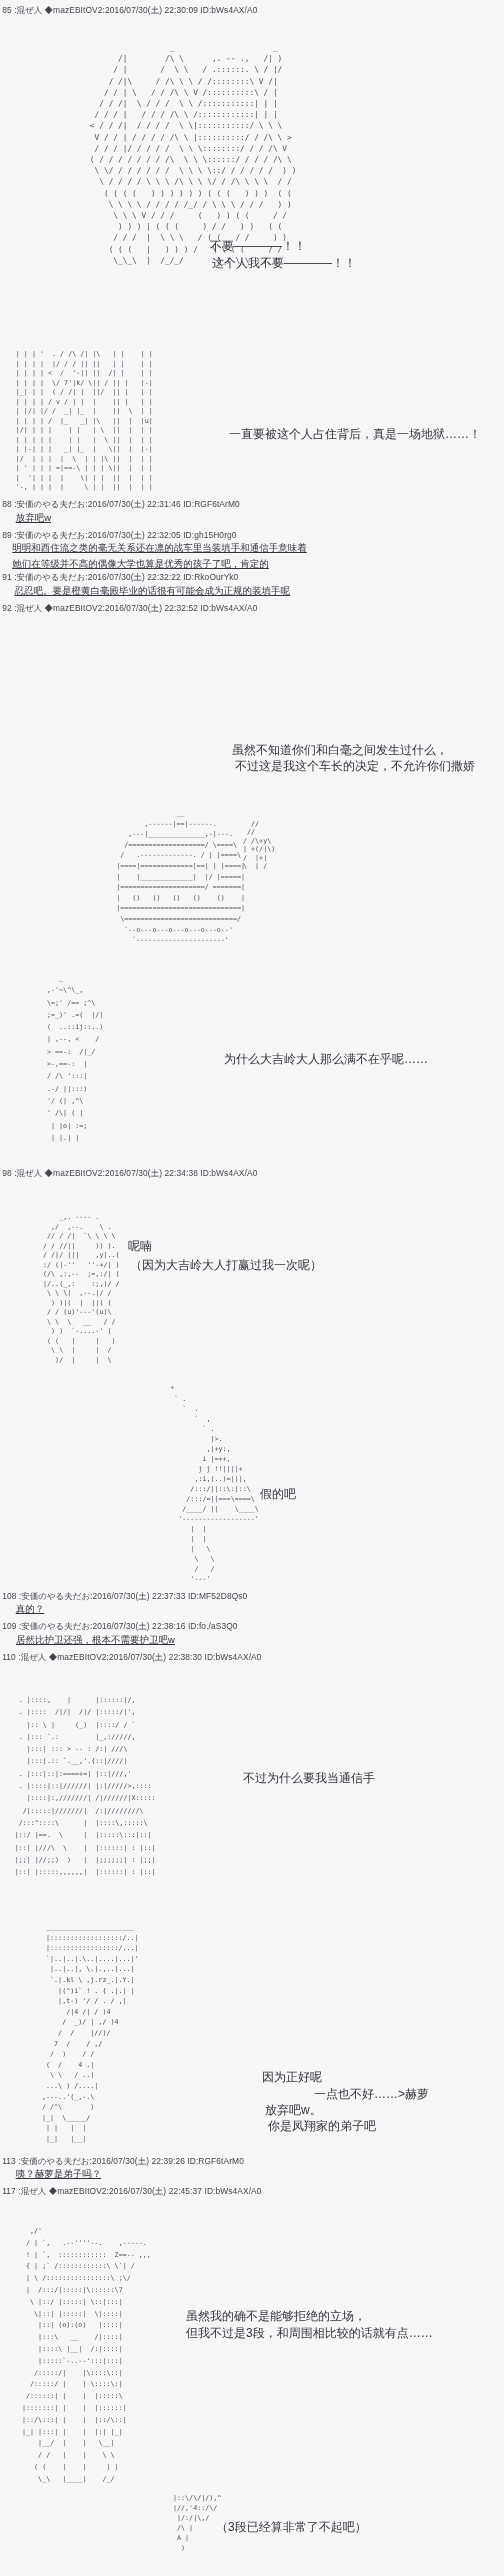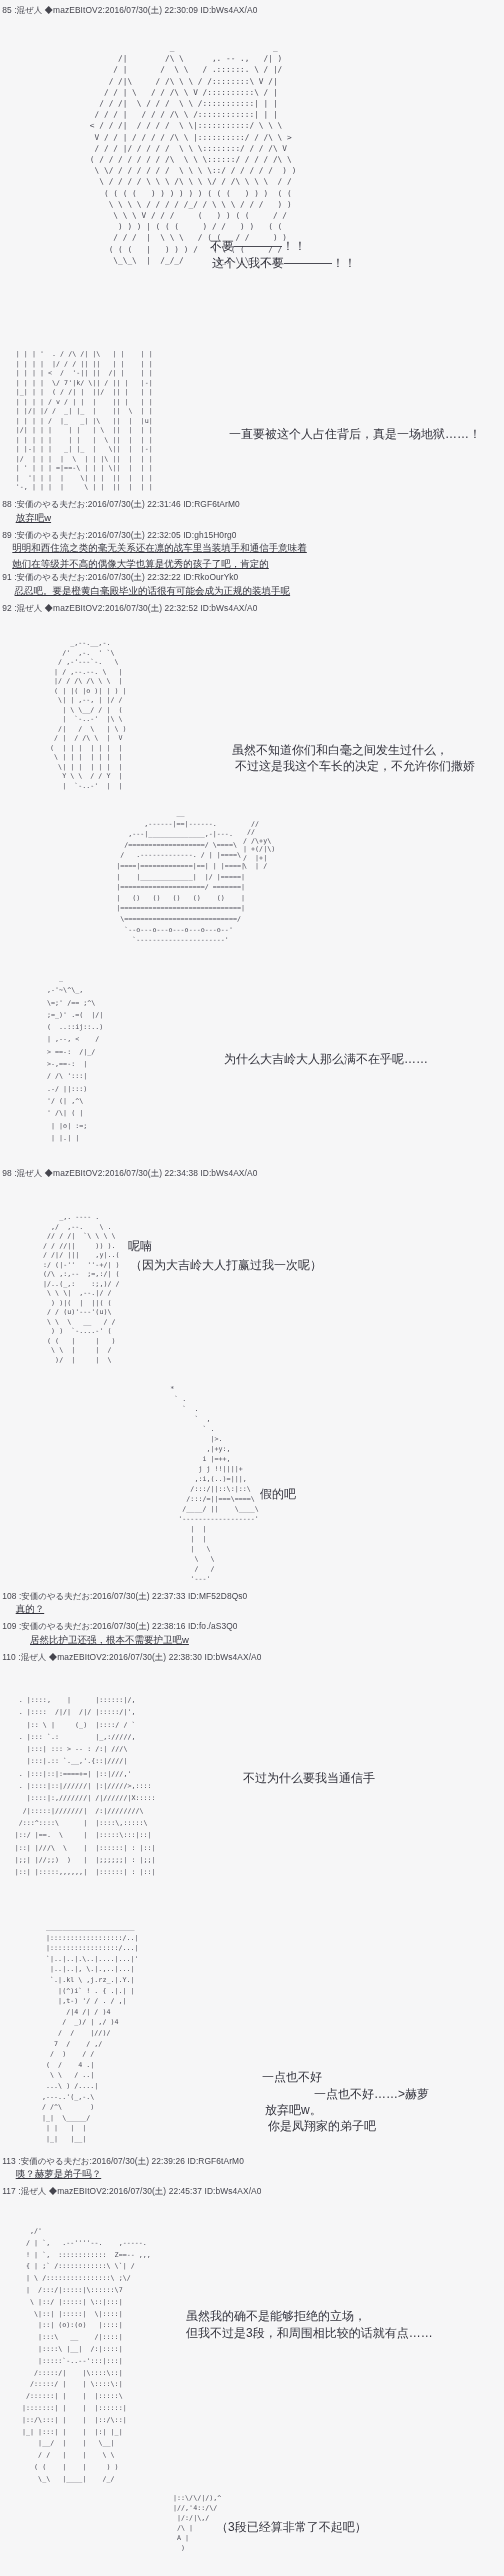--- a/index.html
+++ b/index.html
@@ -76,36 +76,20 @@
   <div class="body-text" style="left:15.7px;top:512px">放弃吧w</div>
 
   <div class="hdr" style="left:2.2px;top:530px">89 :安価のやる夫だお:2016/07/30(土) 22:32:05 ID:gh15H0rg0</div>
   <div class="body-text" style="left:12.3px;top:542px">明明和西住流之类的毫无关系还在凛的战车里当装填手和通信手意味着</div>
   <div class="body-text" style="left:12.3px;top:558px">她们在等级并不高的偶像大学也算是优秀的孩子了吧，肯定的</div>
 
   <div class="hdr" style="left:2.2px;top:572px">91 :安価のやる夫だお:2016/07/30(土) 22:32:22 ID:RkoOurYk0</div>
   <div class="body-text" style="left:14.6px;top:585px">忍忍吧。要是橙黄白毫殿毕业的话很有可能会成为正规的装填手呢</div>
 
   <div class="hdr" style="left:2.2px;top:603px">92 :混ぜ人 ◆mazEBItOV2:2016/07/30(土) 22:32:52 ID:bWs4AX/A0</div>
-  <pre class="aa" style="left:34px;top:631px;line-height:9.5px">       _,--.__,-.
-     /'  ,-.  ' `\
-    / ,-'---`-.   \
-   | / ,--.--. \   |
-   |/ / /\ /\ \ \  |
-   ( | |( |o )| | ) |
-    \| | ,--, | |/ /
-     | \ \__/ / |  (
-     |  `-..-'  |\ \
-    /|   /  \   | \ )
-   / |  / /\ \  |  V
-  (  | | |  | | |  |
-   \ | | |  | | |  |
-    \| | |  | | |  |
-     Y \ \  / / Y  |
-     |  `-..-'  |  |</pre>
   <div class="dlg" style="left:232px;top:742px">虽然不知道你们和白毫之间发生过什么，</div>
   <div class="dlg" style="left:235px;top:758px">不过这是我这个车长的决定，不允许你们撒娇</div>
   <pre class="aa" style="left:84px;top:800px;line-height:10.6px">                     __
              ,------|==|------.
          ,---|______________,-|---.
         /===================/ \====\
        /   .-------------. / | |====\
       |====|=============|==| | |====|
       |    |_____________|  |/ |=====|
       |=====================/ =======|
@@ -174,21 +158,21 @@
               |   \
                \   \
                /   /
               '---'</pre>
   <div class="dlg" style="left:260px;top:1486px">假的吧</div>
 
   <div class="hdr" style="left:2.2px;top:1591px">108 :安価のやる夫だお:2016/07/30(土) 22:37:33 ID:MF52D8Qs0</div>
   <div class="body-text" style="left:15.7px;top:1603px">真的？</div>
 
   <div class="hdr" style="left:2.2px;top:1621px">109 :安価のやる夫だお:2016/07/30(土) 22:38:16 ID:fo./aS3Q0</div>
-  <div class="body-text" style="left:30px;top:1634px">居然比护卫还强，根本不需要护卫吧w</div>
+  <div class="body-text" style="left:16px;top:1634px">居然比护卫还强，根本不需要护卫吧w</div>
 
   <div class="hdr" style="left:2.2px;top:1652px">110 :混ぜ人 ◆mazEBItOV2:2016/07/30(土) 22:38:30 ID:bWs4AX/A0</div>
   <pre class="aa" style="left:6.7px;top:1686px;line-height:12.3px"> . |::::,    |      |::::::|/,
  . |::::  /|/|  /|/ |:::::/|',
    |:: \ |     (_)  |::::/ / `
  . |::: `.:         |_,://///,
    |:::| ::: &gt; -- : /:| ///\
    |:::|.:: `.__,'.{::|////|
  . |:::|::|:====+=| |::|///,'
  . |::::|::|//////| |:|/////&gt;,::::
@@ -214,21 +198,21 @@
    7  /    / ,/
   /  )    / /
  (  /    4 .|
   \ \   / ..|
  ...\ ) /....|
 ,---..'(_,-.\
 / /^\       )
 |_|  \_____/
  | |   |  |
  |_|   |__|</pre>
-  <div class="dlg" style="left:262px;top:2069px">一点也不好</div>
+  <div class="dlg" style="left:262px;top:2069px">因为正好呢</div>
   <div class="dlg" style="left:314px;top:2086px">一点也不好……&gt;赫萝</div>
   <div class="dlg" style="left:265px;top:2102px">放弃吧w。</div>
   <div class="dlg" style="left:268px;top:2118px">你是凤翔家的弟子吧</div>
 
   <div class="hdr" style="left:2.2px;top:2156px">113 :安価のやる夫だお:2016/07/30(土) 22:39:26 ID:RGF6tArM0</div>
   <div class="body-text" style="left:15.7px;top:2168px">咦？赫萝是弟子吗？</div>
 
   <div class="hdr" style="left:2.2px;top:2186px">117 :混ぜ人 ◆mazEBItOV2:2016/07/30(土) 22:45:37 ID:bWs4AX/A0</div>
   <pre class="aa" style="left:14px;top:2218px;line-height:11.8px">  ,/'
  / | `,   .--''''--.    ,-----.

